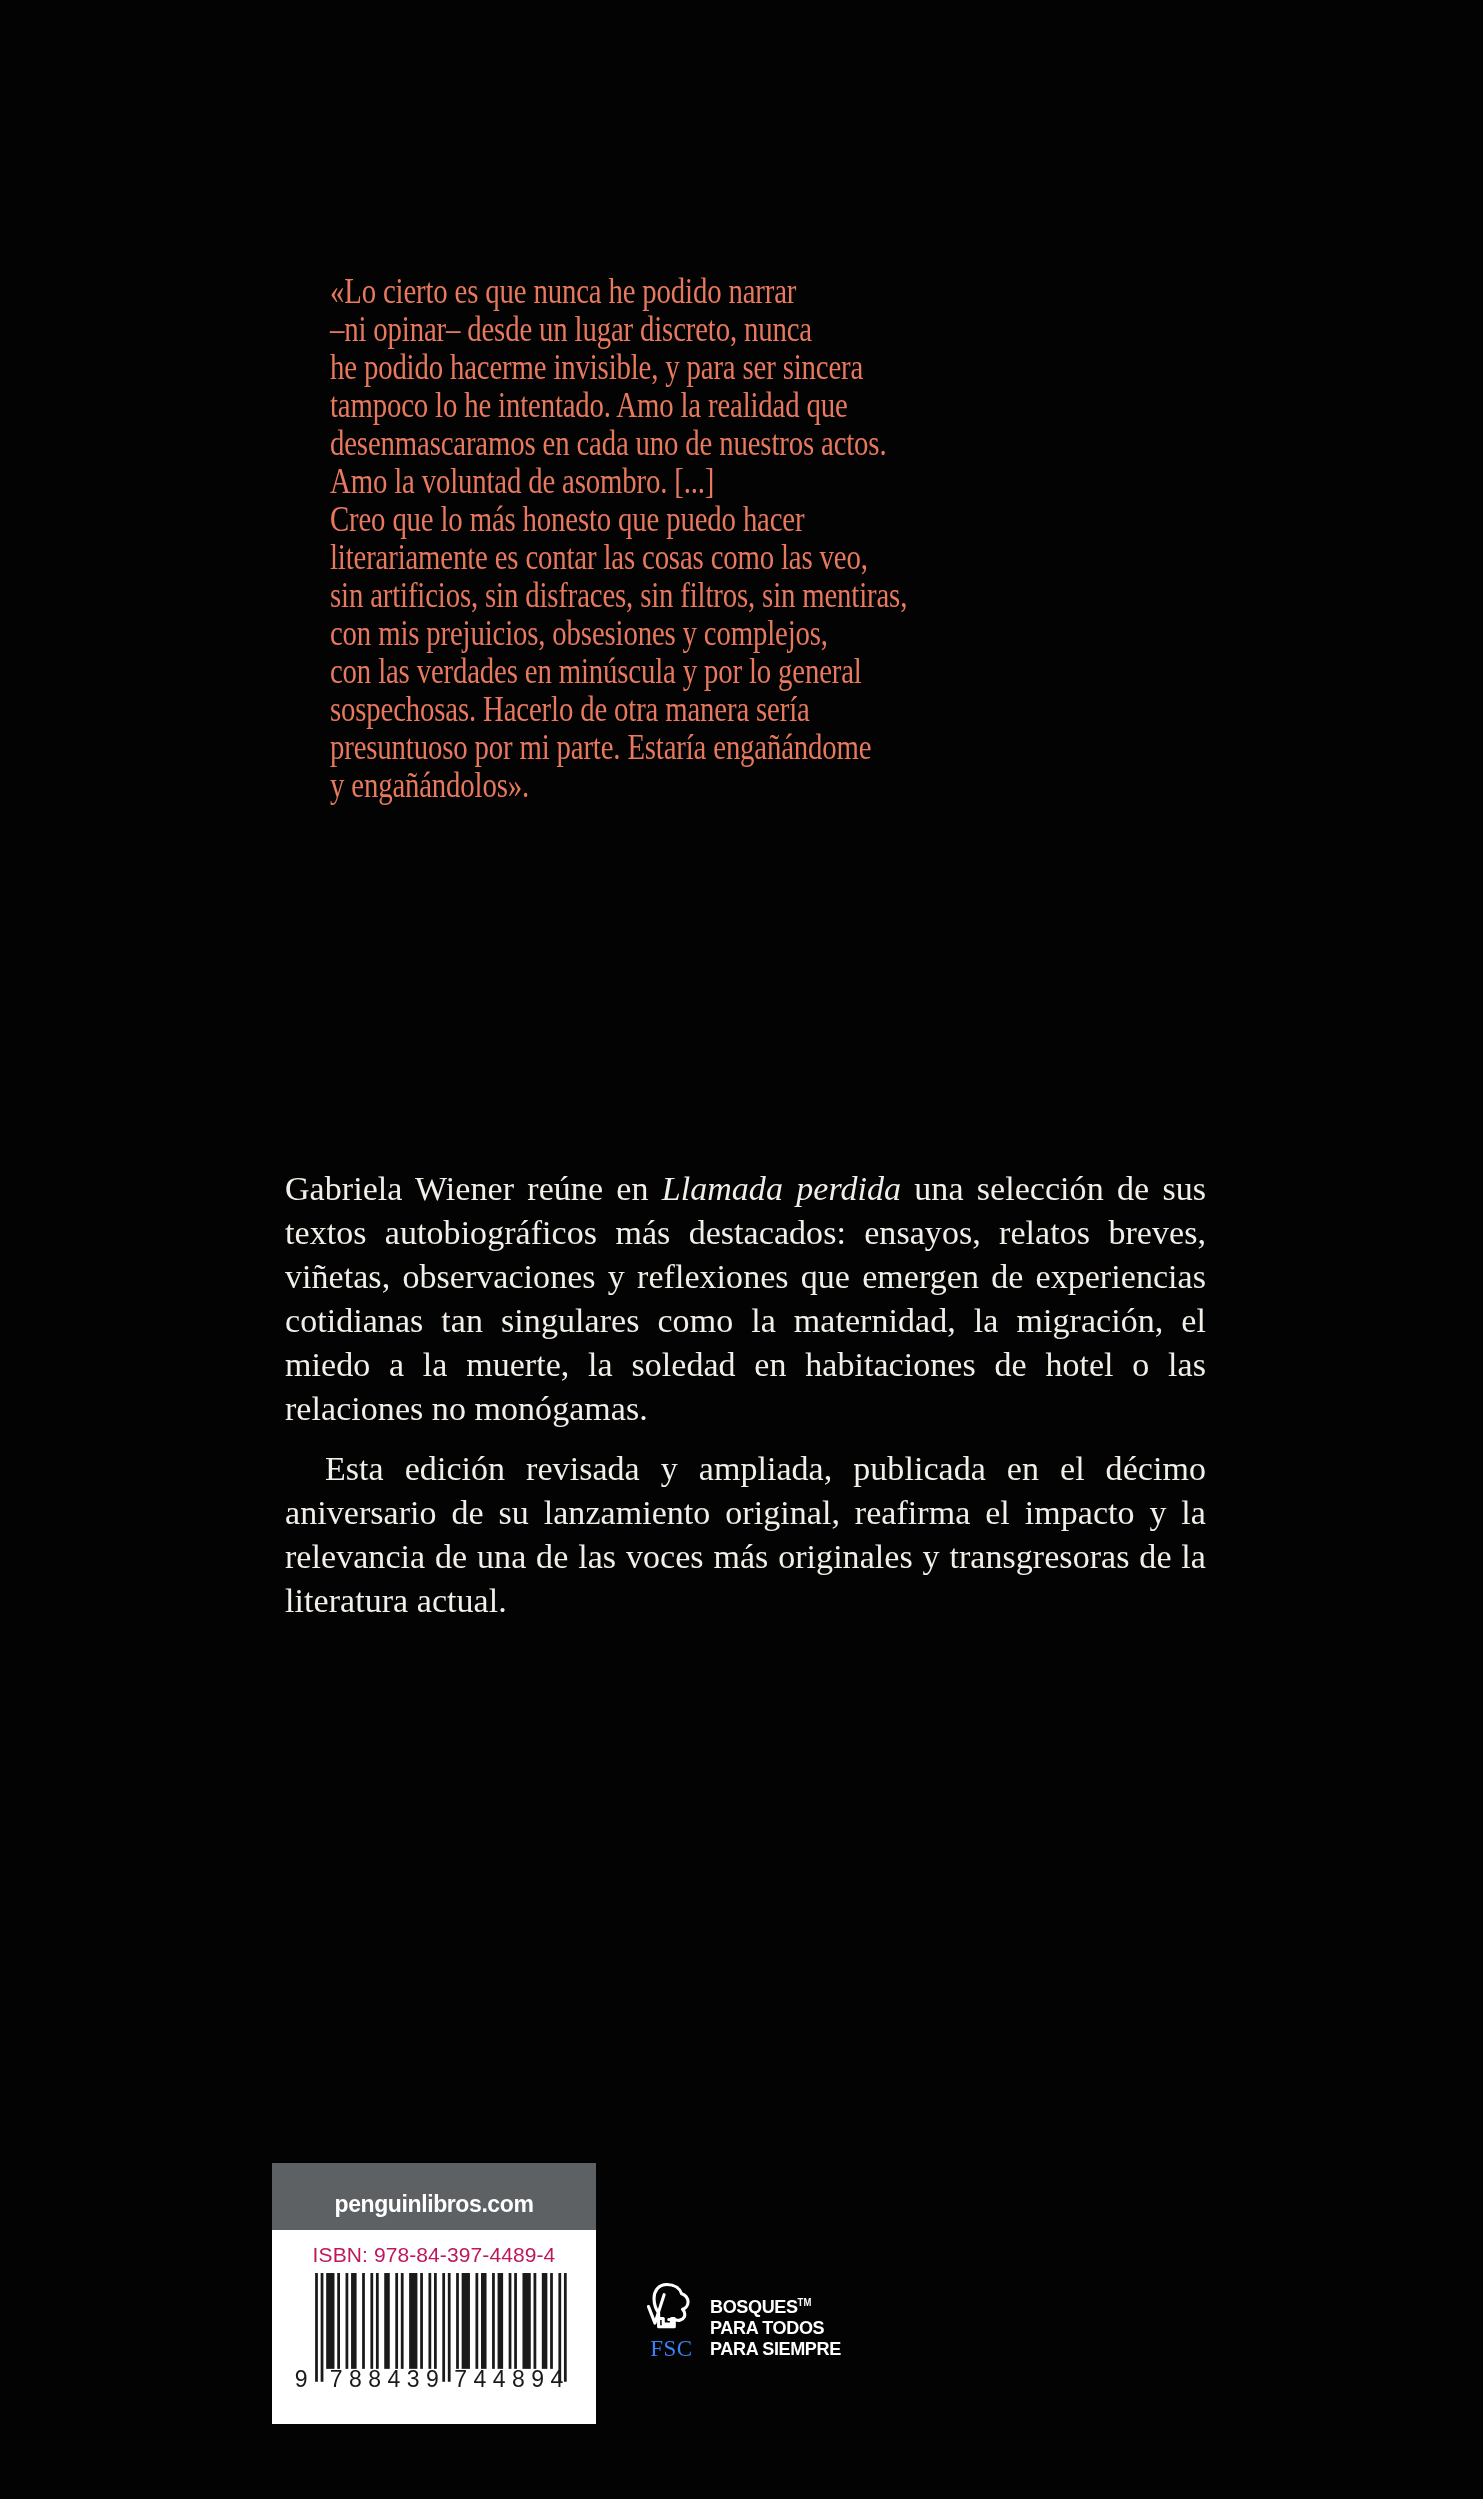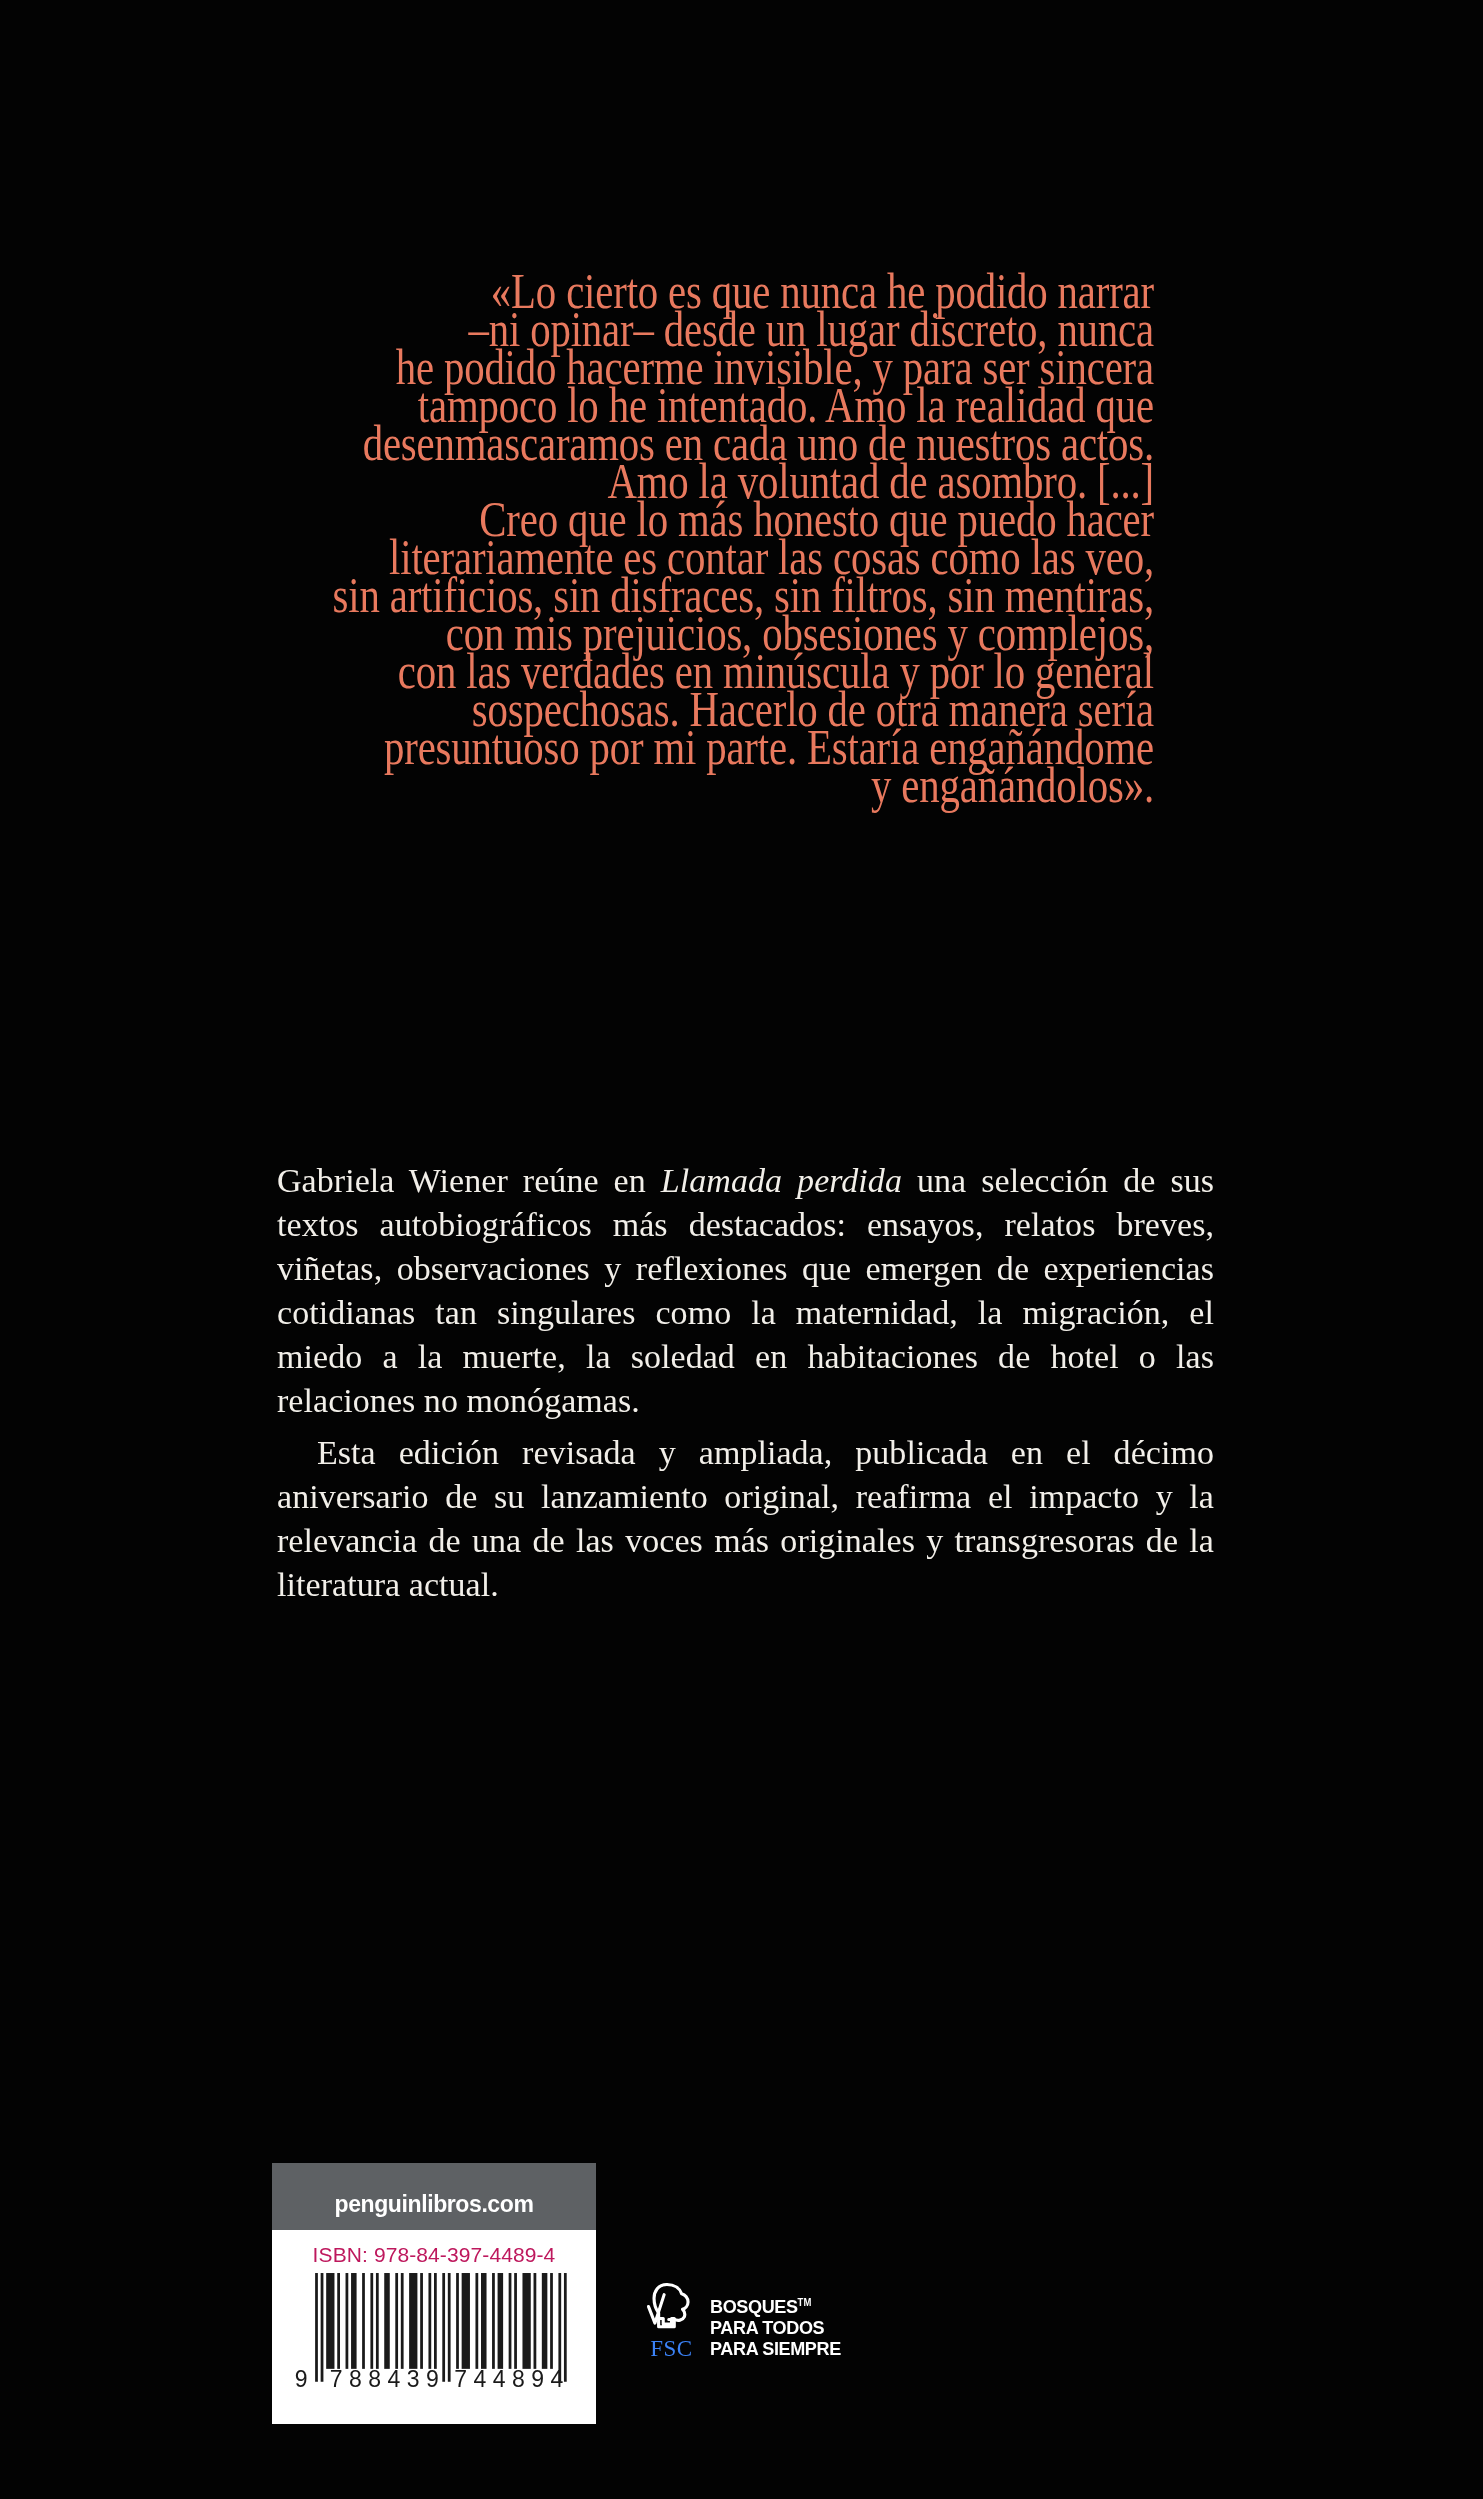--- a/index.html
+++ b/index.html
@@ -36,24 +36,24 @@
     text-indent: 3.7px;
   }
 
   
   .quote-block {
     position: absolute;
     top: 272px;
     left: 50%;
     transform: translateX(-50%);
     width: 1030px;
-    text-align: right;
+    text-align: left;
     color: #e8795e;
     font-family: "Liberation Serif", "DejaVu Serif", serif;
-    font-size: 51px;
+    font-size: 36px;
     line-height: 38px;
     font-weight: 400;
     letter-spacing: -0.2px;
   }
   .quote-block .qline {
     display: block;
     white-space: nowrap;
     transform: scaleX(0.80);
     transform-origin: center center;
   }
@@ -66,21 +66,21 @@
     width: 953px;
     color: #f2efe9;
     font-family: "Liberation Serif", "DejaVu Serif", serif;
     font-size: 34px;
     line-height: 44px;
     text-align: justify;
     text-justify: inter-word;
     letter-spacing: 0.05px;
     font-weight: 400;
   }
-  .blurb p { margin: 8px; }
+  .blurb p { margin: 16px; }
   .blurb p + p { text-indent: 40px; }
   .blurb i { font-style: italic; }
 
   
   .barcode-wrap {
     position: absolute;
     left: 272px;
     top: 2163px;
     width: 324px;
     background: #ffffff;

